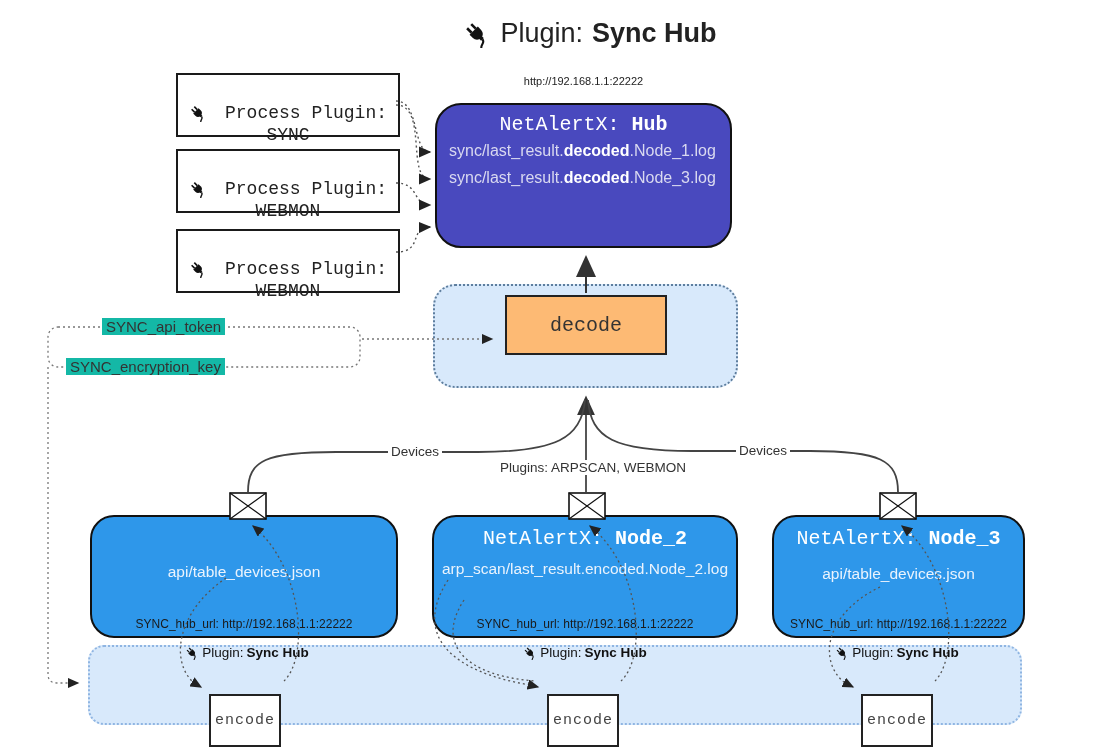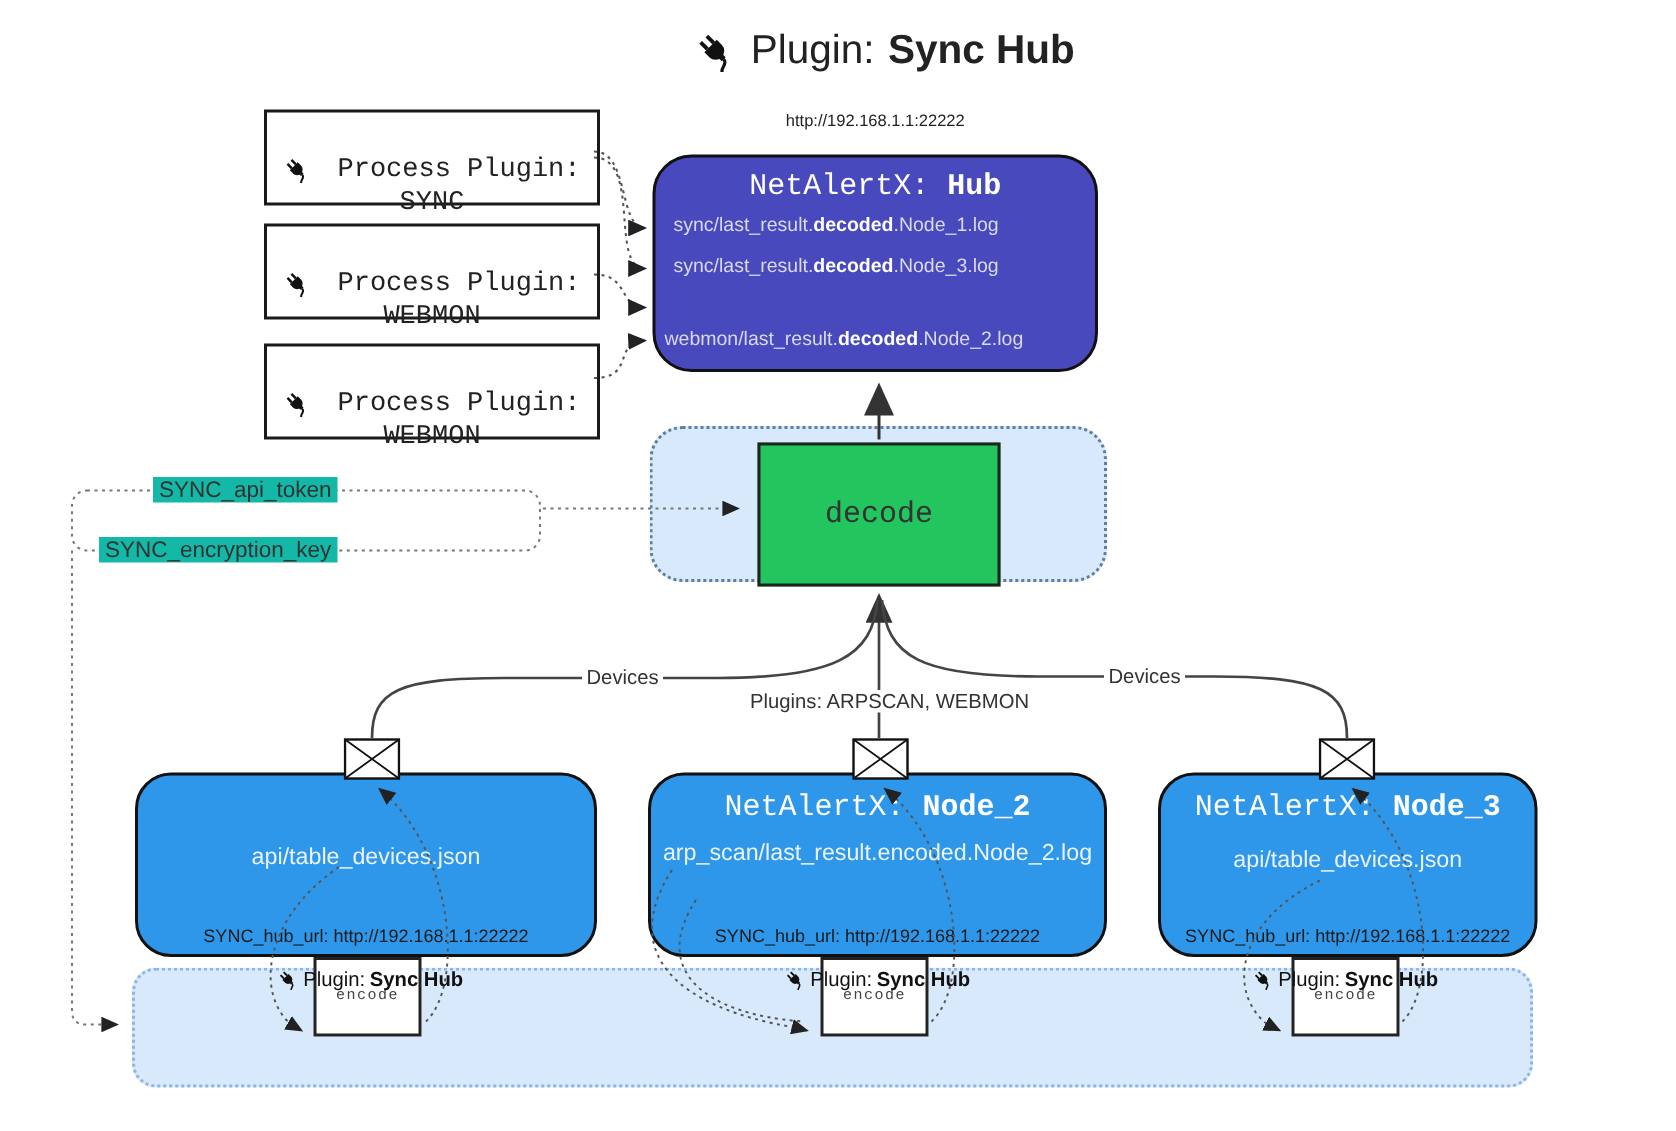--- a/index.html
+++ b/index.html
@@ -16,47 +16,47 @@
   .pbox{left:176px;width:220px;height:60px;background:#fff;border:2px solid #1a1a1a;
         display:flex;flex-direction:column;align-items:center;justify-content:center;gap:2px;}
   .pbox .row1{display:flex;align-items:center;gap:18px;font-size:18px;margin-top:37px;}
   .pbox .row2{font-size:18px;}
   
   .hub-url{left:435px;top:75px;width:297px;text-align:center;font-size:11px;color:#222;}
   .hub-box{left:435px;top:103px;width:297px;height:145px;border-radius:26px;
            background:var(--c-hub,#4949BE);border:2px solid #111;box-sizing:border-box;}
   .hub-title{left:435px;top:113px;width:297px;text-align:center;font-size:20px;color:#fff;}
   .hub-title b{font-weight:bold;}
-  .hub-log{left:449px;width:285px;height:20px;font-size:13px;color:#d9d9f0;white-space:nowrap;}
+  .hub-log{left:449px;width:285px;height:20px;font-size:16px;color:#d9d9f0;white-space:nowrap;}
   .hub-log b{color:#fff;}
   
   .decode-wrap{left:433px;top:284px;width:305px;height:104px;border-radius:22px;
                background:var(--c-band,#D8E9FB);border:2px dotted #5E7E9E;box-sizing:border-box;}
-  .decode-box{left:505px;top:295px;width:162px;height:96px;background:#22c55e;border:2px solid #222;
+  .decode-box{left:505px;top:295px;width:162px;height:60px;background:#fdba74;border:2px solid #222;
               box-sizing:border-box;display:flex;align-items:center;justify-content:center;
               font-size:20px;color:#333;}
   
   .setting{background:#14b8a6;padding:0 4px;font-size:15px;color:#333;white-space:nowrap;}
   
   .edge-label{background:#fff;padding:0 3px;font-size:13.5px;color:#333;text-align:center;white-space:nowrap;}
   
   .node-box{top:515px;height:123px;border-radius:24px;background:var(--c-node,#2E97EA);
             border:2px solid #111;box-sizing:border-box;}
   .node-title{top:527px;text-align:center;font-size:20px;color:#fff;white-space:nowrap;}
   .node-title b{font-weight:bold;}
   .node-file{text-align:center;font-size:15.5px;color:#EAF3FD;white-space:nowrap;}
   .node-url{top:617px;text-align:center;font-size:12px;color:#1a1a1a;white-space:nowrap;}
   
   .band{left:88px;top:645px;width:934px;height:80px;border-radius:16px;
         background:var(--c-band,#D8E9FB);border:2px dotted var(--c-band_border,#8FB5E2);box-sizing:border-box;}
   .band-label{top:645px;width:170px;display:flex;align-items:center;justify-content:center;gap:3px;
               font-size:13.5px;color:#111;white-space:nowrap;}
   .band-label b{font-weight:bold;}
-  .encode-box{top:638px;width:72px;height:53px;background:#fff;border:2px solid #222;box-sizing:border-box;
-              display:flex;align-items:center;justify-content:center;font-size:10px;letter-spacing:1px;color:#444;}
+  .encode-box{top:694px;width:72px;height:53px;background:#fff;border:2px solid #222;box-sizing:border-box;
+              display:flex;align-items:center;justify-content:center;font-size:15px;letter-spacing:1px;color:#444;}
   .plug{display:inline-block;}
   svg.layer-lines{position:absolute;left:0;top:0;}
 </style>
 </head>
 <body>
 
 <div class="canvas">
 
   <svg width="0" height="0" style="position:absolute" aria-hidden="true">
     <symbol id="plug-sym" viewBox="0 0 24 24">
@@ -106,21 +106,20 @@
     <div class="row2">WEBMON</div>
   </div>
 
   <div class="abs hub-url layer-boxes">http://192.168.1.1:22222</div>
   <div class="abs hub-box layer-boxes"></div>
   <div class="abs hub-title mono layer-boxes">
     <span>NetAlertX:</span>&nbsp;<b>Hub</b>
   </div>
   <div class="abs hub-log layer-boxes" style="top:142px;"><span>sync/last_result.</span><b>decoded</b><span>.Node_1.log</span></div>
   <div class="abs hub-log layer-boxes" style="top:169px;"><span>sync/last_result.</span><b>decoded</b><span>.Node_3.log</span></div>
-  <div class="abs hub-log layer-boxes" style="top:218px;left:443px;"><span>webmon/last_result.</span><b>decoded</b><span>.Node_2.log</span></div>
 
   <div class="abs decode-wrap layer-boxes"></div>
   <div class="abs decode-box mono layer-boxes">decode</div>
 
   <div class="abs node-box layer-boxes" style="left:90px;width:308px;"></div>
   <div class="abs node-file layer-boxes" style="left:90px;width:308px;top:563px;">api/table_devices.json</div>
   <div class="abs node-url layer-boxes" style="left:90px;width:308px;">SYNC_hub_url: http://192.168.1.1:22222</div>
 
   <div class="abs node-box layer-boxes" style="left:432px;width:306px;"></div>
   <div class="abs node-title mono layer-boxes" style="left:432px;width:306px;">

